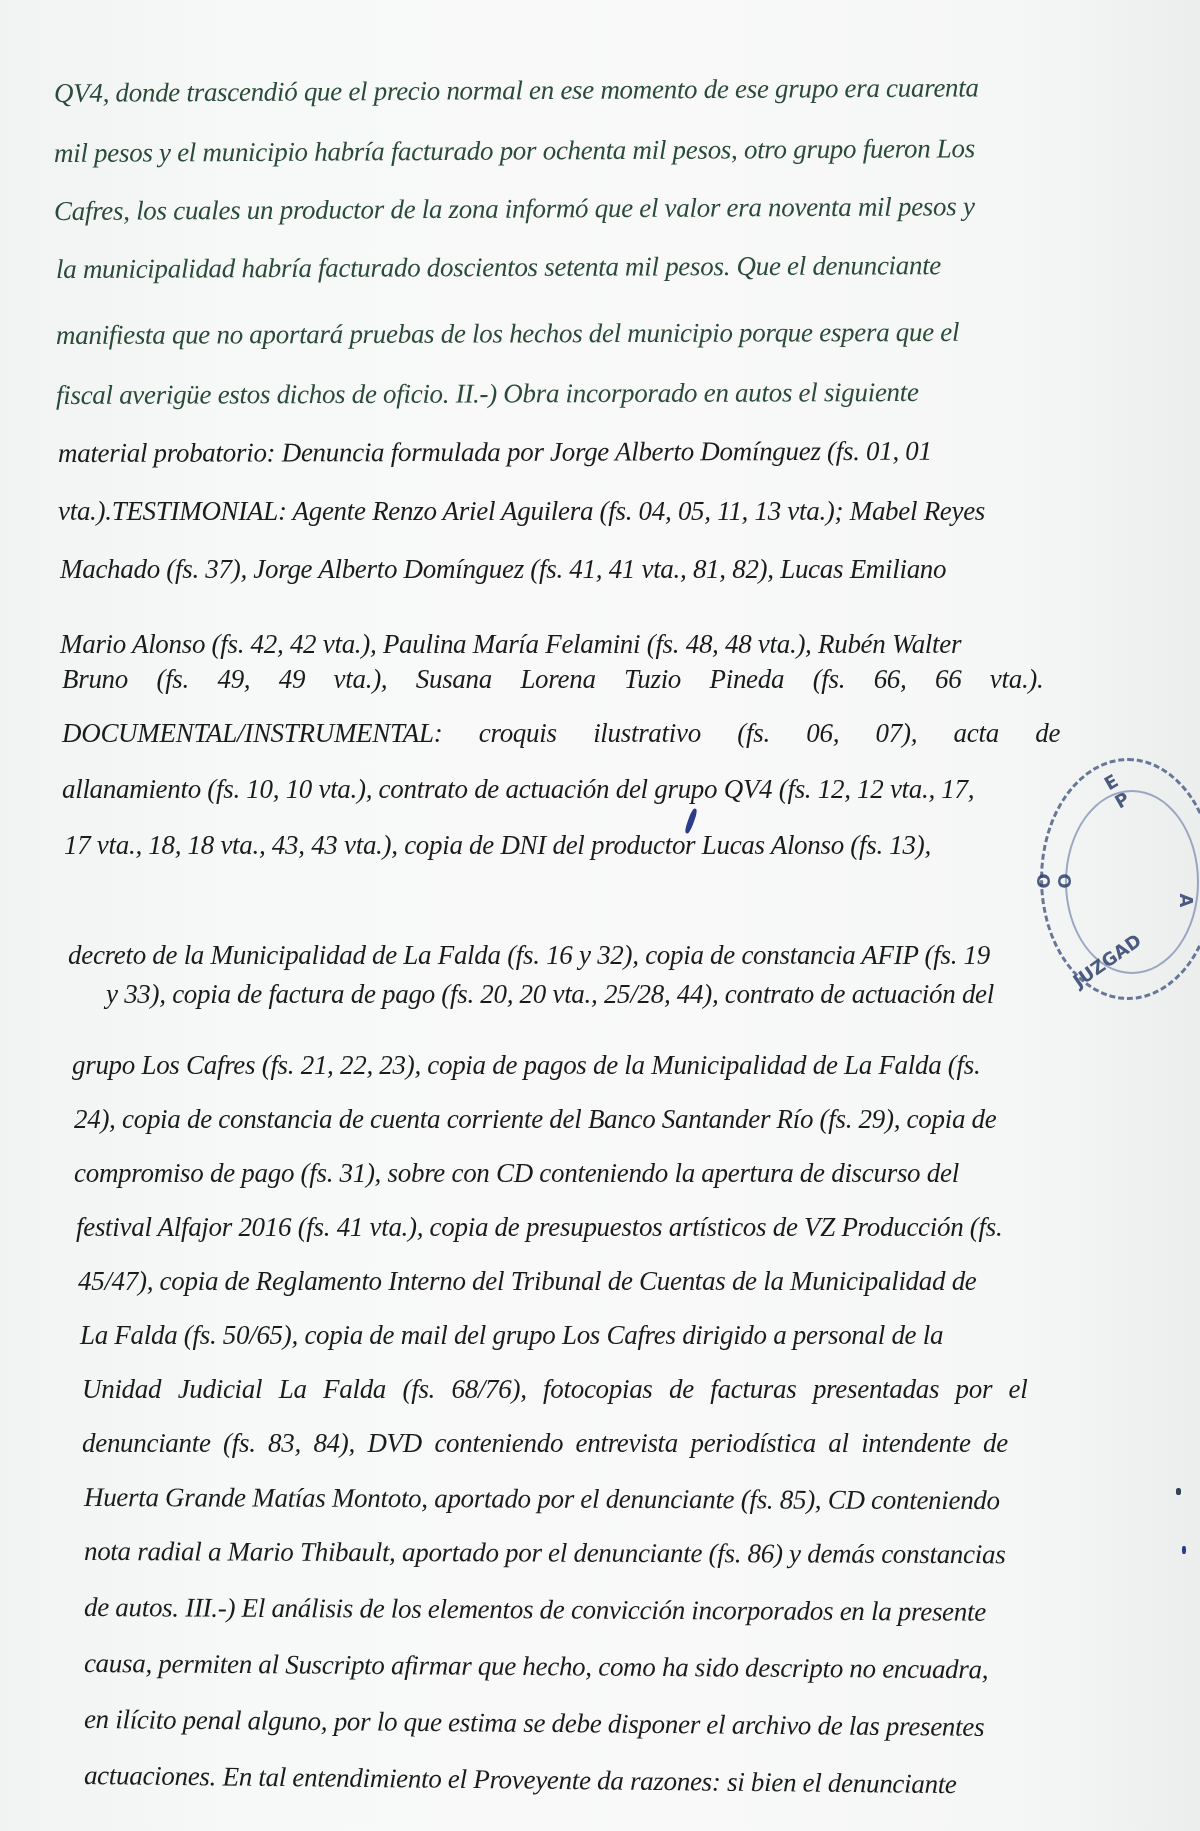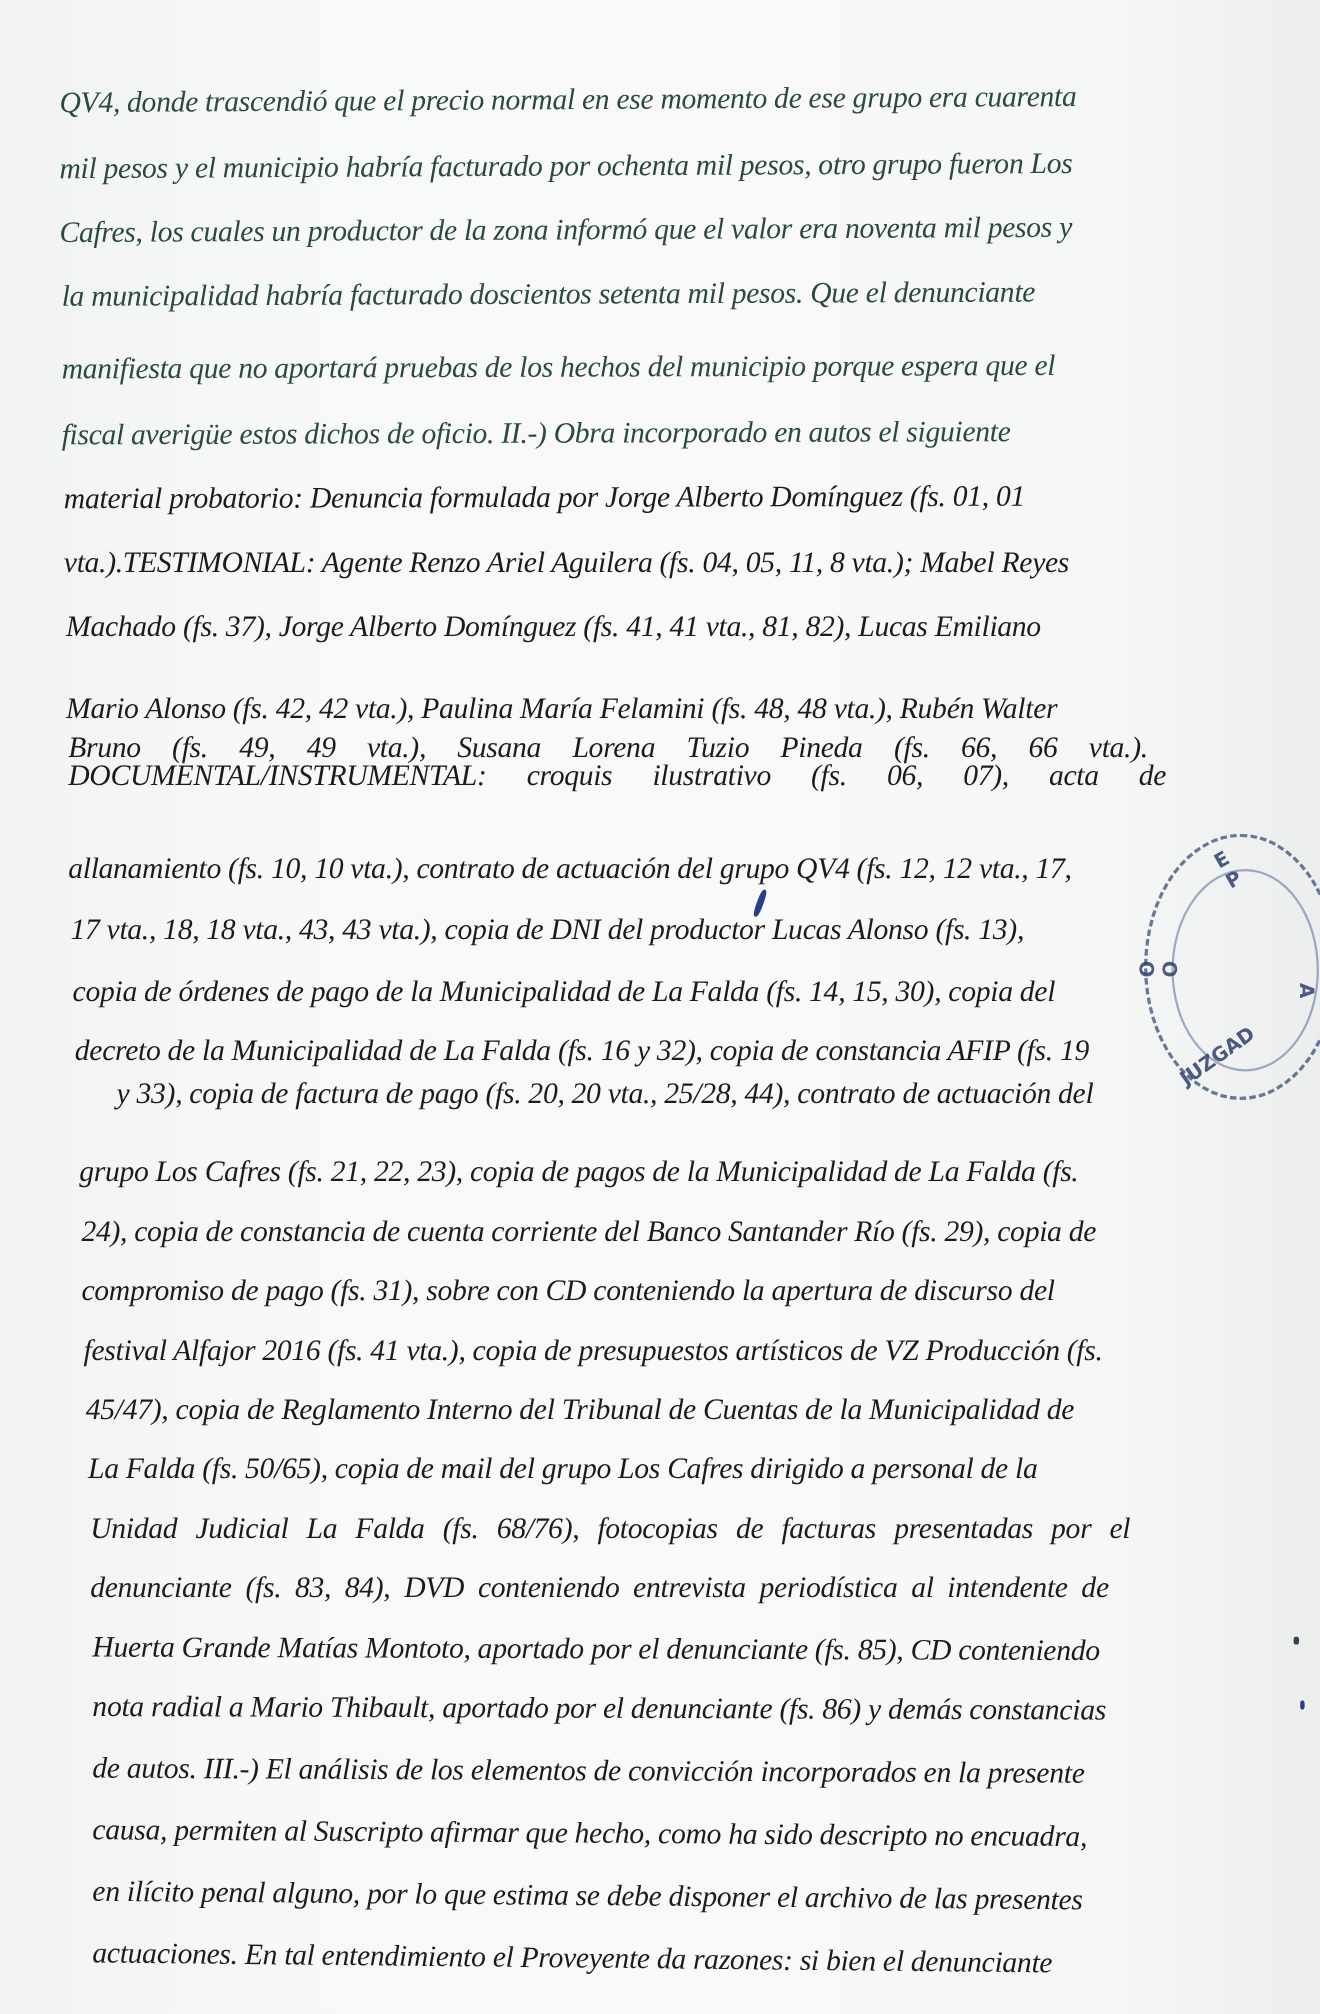--- a/index.html
+++ b/index.html
@@ -73,28 +73,27 @@
 
 <div class="page">
 
   <div class="line green" style="left:54px;top:78px;transform:rotate(-0.35deg);">QV4, donde trascendió que el precio normal en ese momento de ese grupo era cuarenta</div>
   <div class="line green" style="left:54px;top:138px;transform:rotate(-0.3deg);">mil pesos y el municipio habría facturado por ochenta mil pesos, otro grupo fueron Los</div>
   <div class="line green" style="left:54px;top:196px;transform:rotate(-0.3deg);">Cafres, los cuales un productor de la zona informó que el valor era noventa mil pesos y</div>
   <div class="line green" style="left:56px;top:254px;transform:rotate(-0.25deg);">la municipalidad habría facturado doscientos setenta mil pesos. Que el denunciante</div>
   <div class="line green" style="left:56px;top:320px;transform:rotate(-0.2deg);">manifiesta que no aportará pruebas de los hechos del municipio porque espera que el</div>
   <div class="line green" style="left:56px;top:380px;transform:rotate(-0.2deg);">fiscal averigüe estos dichos de oficio. II.-) Obra incorporado en autos el siguiente</div>
   <div class="line" style="left:58px;top:438px;transform:rotate(-0.15deg);">material probatorio: Denuncia formulada por Jorge Alberto Domínguez (fs. 01, 01</div>
-  <div class="line" style="left:58px;top:496px;">vta.).TESTIMONIAL: Agente Renzo Ariel Aguilera (fs. 04, 05, 11, 8 vta.); Mabel Reyes</div>
+  <div class="line" style="left:58px;top:496px;">vta.).TESTIMONIAL: Agente Renzo Ariel Aguilera (fs. 04, 05, 11, 13 vta.); Mabel Reyes</div>
   <div class="line" style="left:60px;top:554px;">Machado (fs. 37), Jorge Alberto Domínguez (fs. 41, 41 vta., 81, 82), Lucas Emiliano</div>
   <div class="line" style="left:60px;top:610px;margin-top:19px;">Mario Alonso (fs. 42, 42 vta.), Paulina María Felamini (fs. 48, 48 vta.), Rubén Walter</div>
   <div class="line" style="left:62px;top:664px;word-spacing:22px;">Bruno (fs. 49, 49 vta.), Susana Lorena Tuzio Pineda (fs. 66, 66 vta.).</div>
-  <div class="line" style="left:62px;top:690px;word-spacing:30px;">DOCUMENTAL/INSTRUMENTAL: croquis ilustrativo (fs. 06, 07), acta de</div>
+  <div class="line" style="left:62px;top:718px;word-spacing:30px;">DOCUMENTAL/INSTRUMENTAL: croquis ilustrativo (fs. 06, 07), acta de</div>
   <div class="line" style="left:62px;top:774px;">allanamiento (fs. 10, 10 vta.), contrato de actuación del grupo QV4 (fs. 12, 12 vta., 17,</div>
   <div class="line" style="left:64px;top:830px;">17 vta., 18, 18 vta., 43, 43 vta.), copia de DNI del productor Lucas Alonso (fs. 13),</div>
-  <div class="line" style="left:66px;top:886px;">copia de órdenes de pago de la Municipalidad de La Falda (fs. 14, 15, 30), copia del</div>
   <div class="line" style="left:68px;top:940px;">decreto de la Municipalidad de La Falda (fs. 16 y 32), copia de constancia AFIP (fs. 19</div>
   <div class="line" style="left:70px;top:979px;margin-left:36px;">y 33), copia de factura de pago (fs. 20, 20 vta., 25/28, 44), contrato de actuación del</div>
   <div class="line" style="left:72px;top:1050px;">grupo Los Cafres (fs. 21, 22, 23), copia de pagos de la Municipalidad de La Falda (fs.</div>
   <div class="line" style="left:74px;top:1104px;font-style:italic;">24), copia de constancia de cuenta corriente del Banco Santander Río (fs. 29),  copia de</div>
   <div class="line" style="left:74px;top:1158px;text-align:center;">compromiso de pago (fs. 31), sobre con CD conteniendo la apertura de discurso del</div>
   <div class="line" style="left:76px;top:1212px;">festival Alfajor 2016 (fs. 41 vta.), copia de presupuestos artísticos de VZ Producción (fs.</div>
   <div class="line" style="left:78px;top:1266px;">45/47), copia de Reglamento Interno del Tribunal de Cuentas de la Municipalidad de</div>
   <div class="line" style="left:80px;top:1320px;">La Falda (fs. 50/65), copia de mail del grupo Los Cafres dirigido a personal de la</div>
   <div class="line" style="left:82px;top:1374px;word-spacing:10px;">Unidad Judicial La Falda (fs. 68/76), fotocopias de facturas presentadas por el</div>
   <div class="line" style="left:82px;top:1428px;word-spacing:6px;">denunciante (fs. 83, 84), DVD conteniendo entrevista periodística al intendente de</div>

